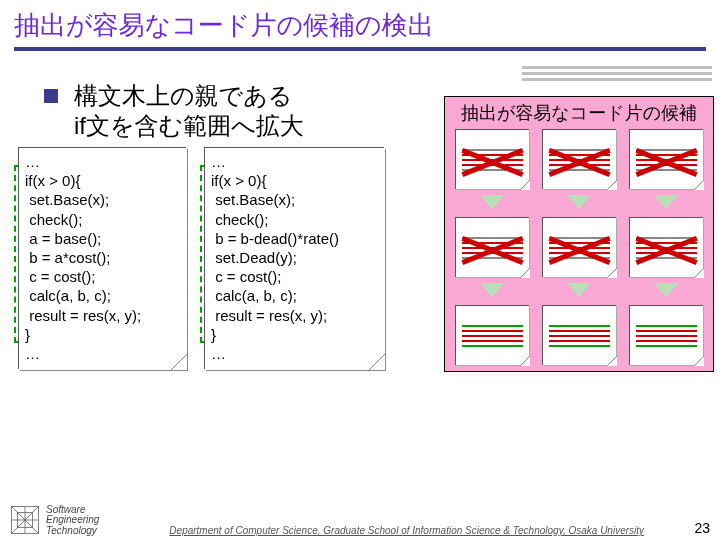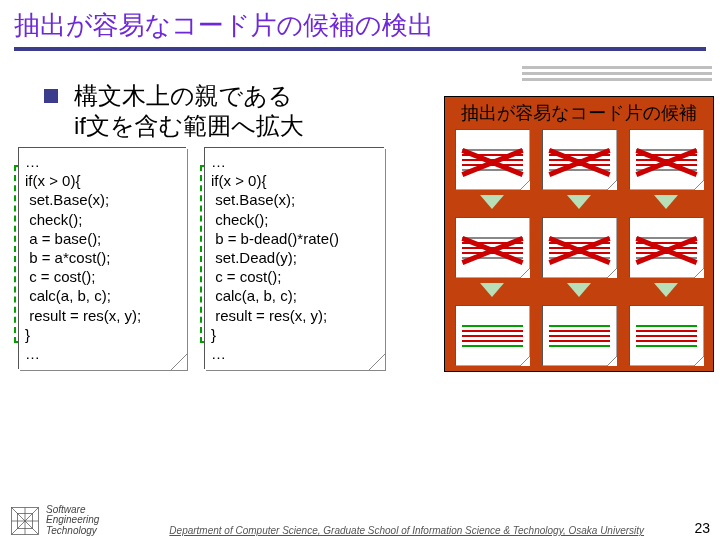--- a/index.html
+++ b/index.html
@@ -13,36 +13,36 @@
   .bullet-row { display: flex; align-items: flex-start; padding: 26px 0 0 44px; gap: 16px; }
   .bullet-sq { width: 14px; height: 14px; background: #3c3c8c; margin-top: 8px; flex: 0 0 auto; }
   .bullet-text { font-size: 24px; line-height: 1.25; }
   .content { display: flex; padding: 6px 0 0 18px; gap: 18px; position: relative; }
   .codebox { width: 168px; background: #fff; border-top: 1px solid #555; border-left: 1px solid #555; position: relative; font-family: Arial, sans-serif; font-size: 15px; line-height: 1.28; padding: 4px 6px 6px 6px; }
   .codebox::after { content: ""; position: absolute; right: -2px; bottom: -2px; width: 100%; height: 100%; border-right: 1px solid #888; border-bottom: 1px solid #888; pointer-events: none; }
   .fold { position: absolute; right: -1px; bottom: -1px; width: 16px; height: 16px; background: linear-gradient(135deg, #fff 0 49%, #888 50% 52%, #fff 53% 100%); }
   .code-line { white-space: pre; }
   .hl-span { background: #fff; position: absolute; border: 2px dashed #00a000; pointer-events: none; }
   .hl-inner { position: absolute; border: 2px solid #cc0000; pointer-events: none; }
-  .right-box { position: absolute; right: 6px; top: 96px; width: 270px; border: 1.5px solid #000; background: #c2410c; padding: 4px 2px 6px 2px; }
+  .right-box { position: absolute; right: 6px; top: 96px; width: 270px; border: 1.5px solid #000; background: #f9a8d4; padding: 4px 2px 6px 2px; }
   .right-title { text-align: center; font-size: 18px; }
   .mini-grid { display: grid; grid-template-columns: repeat(3, 1fr); grid-template-rows: repeat(3, auto); row-gap: 8px; column-gap: 8px; padding: 4px 6px 0 6px; justify-items: center; }
   .mini { width: 74px; height: 60px; background: #fff; border-top: 1px solid #555; border-left: 1px solid #555; position: relative; box-shadow: 1px 1px 0 #aaa; }
   .mini .mfold { position: absolute; right: -1px; bottom: -1px; width: 10px; height: 10px; background: linear-gradient(135deg, #fff 0 49%, #888 50% 52%, #fff 53% 100%); }
   .mini .lines { position: absolute; inset: 4px 6px 4px 6px; display: flex; flex-direction: column; justify-content: center; gap: 3px; }
   .mini .l { height: 2px; background: #888; }
   .mini .l.red { background: #cc0000; }
   .mini .l.green { background: #00a000; }
   .mini .cross::before, .mini .cross::after { content: ""; position: absolute; left: 4px; right: 4px; top: 50%; height: 5px; background: #cc0000; }
   .mini .cross::before { transform: rotate(22deg); }
   .mini .cross::after { transform: rotate(-22deg); }
   .arrow-down { width: 0; height: 0; border-left: 12px solid transparent; border-right: 12px solid transparent; border-top: 14px solid #b8e0b8; margin: -2px auto 0 auto; }
   .arrow-wrap { display: flex; justify-content: center; }
   .footer { position: absolute; bottom: 4px; left: 0; right: 0; display: flex; align-items: flex-end; padding: 0 10px; }
-  .logo { display: flex; align-items: flex-end; gap: 6px; }
+  .logo { display: flex; align-items: flex-start; gap: 6px; }
   .logo-glyph { width: 30px; height: 30px; position: relative; }
   .logo-glyph svg { width: 100%; height: 100%; }
   .logo-text { font-size: 10px; line-height: 1.05; font-style: italic; color: #444; }
   .footer-line { flex: 1; font-size: 10px; font-style: italic; text-decoration: underline; color: #555; text-align: center; padding-left: 4px; white-space: nowrap; overflow: hidden; }
   .pagenum { position: absolute; right: 10px; bottom: 4px; font-size: 14px; text-align: center; }
 </style>
 </head>
 <body>
 
 <div class="slide">

